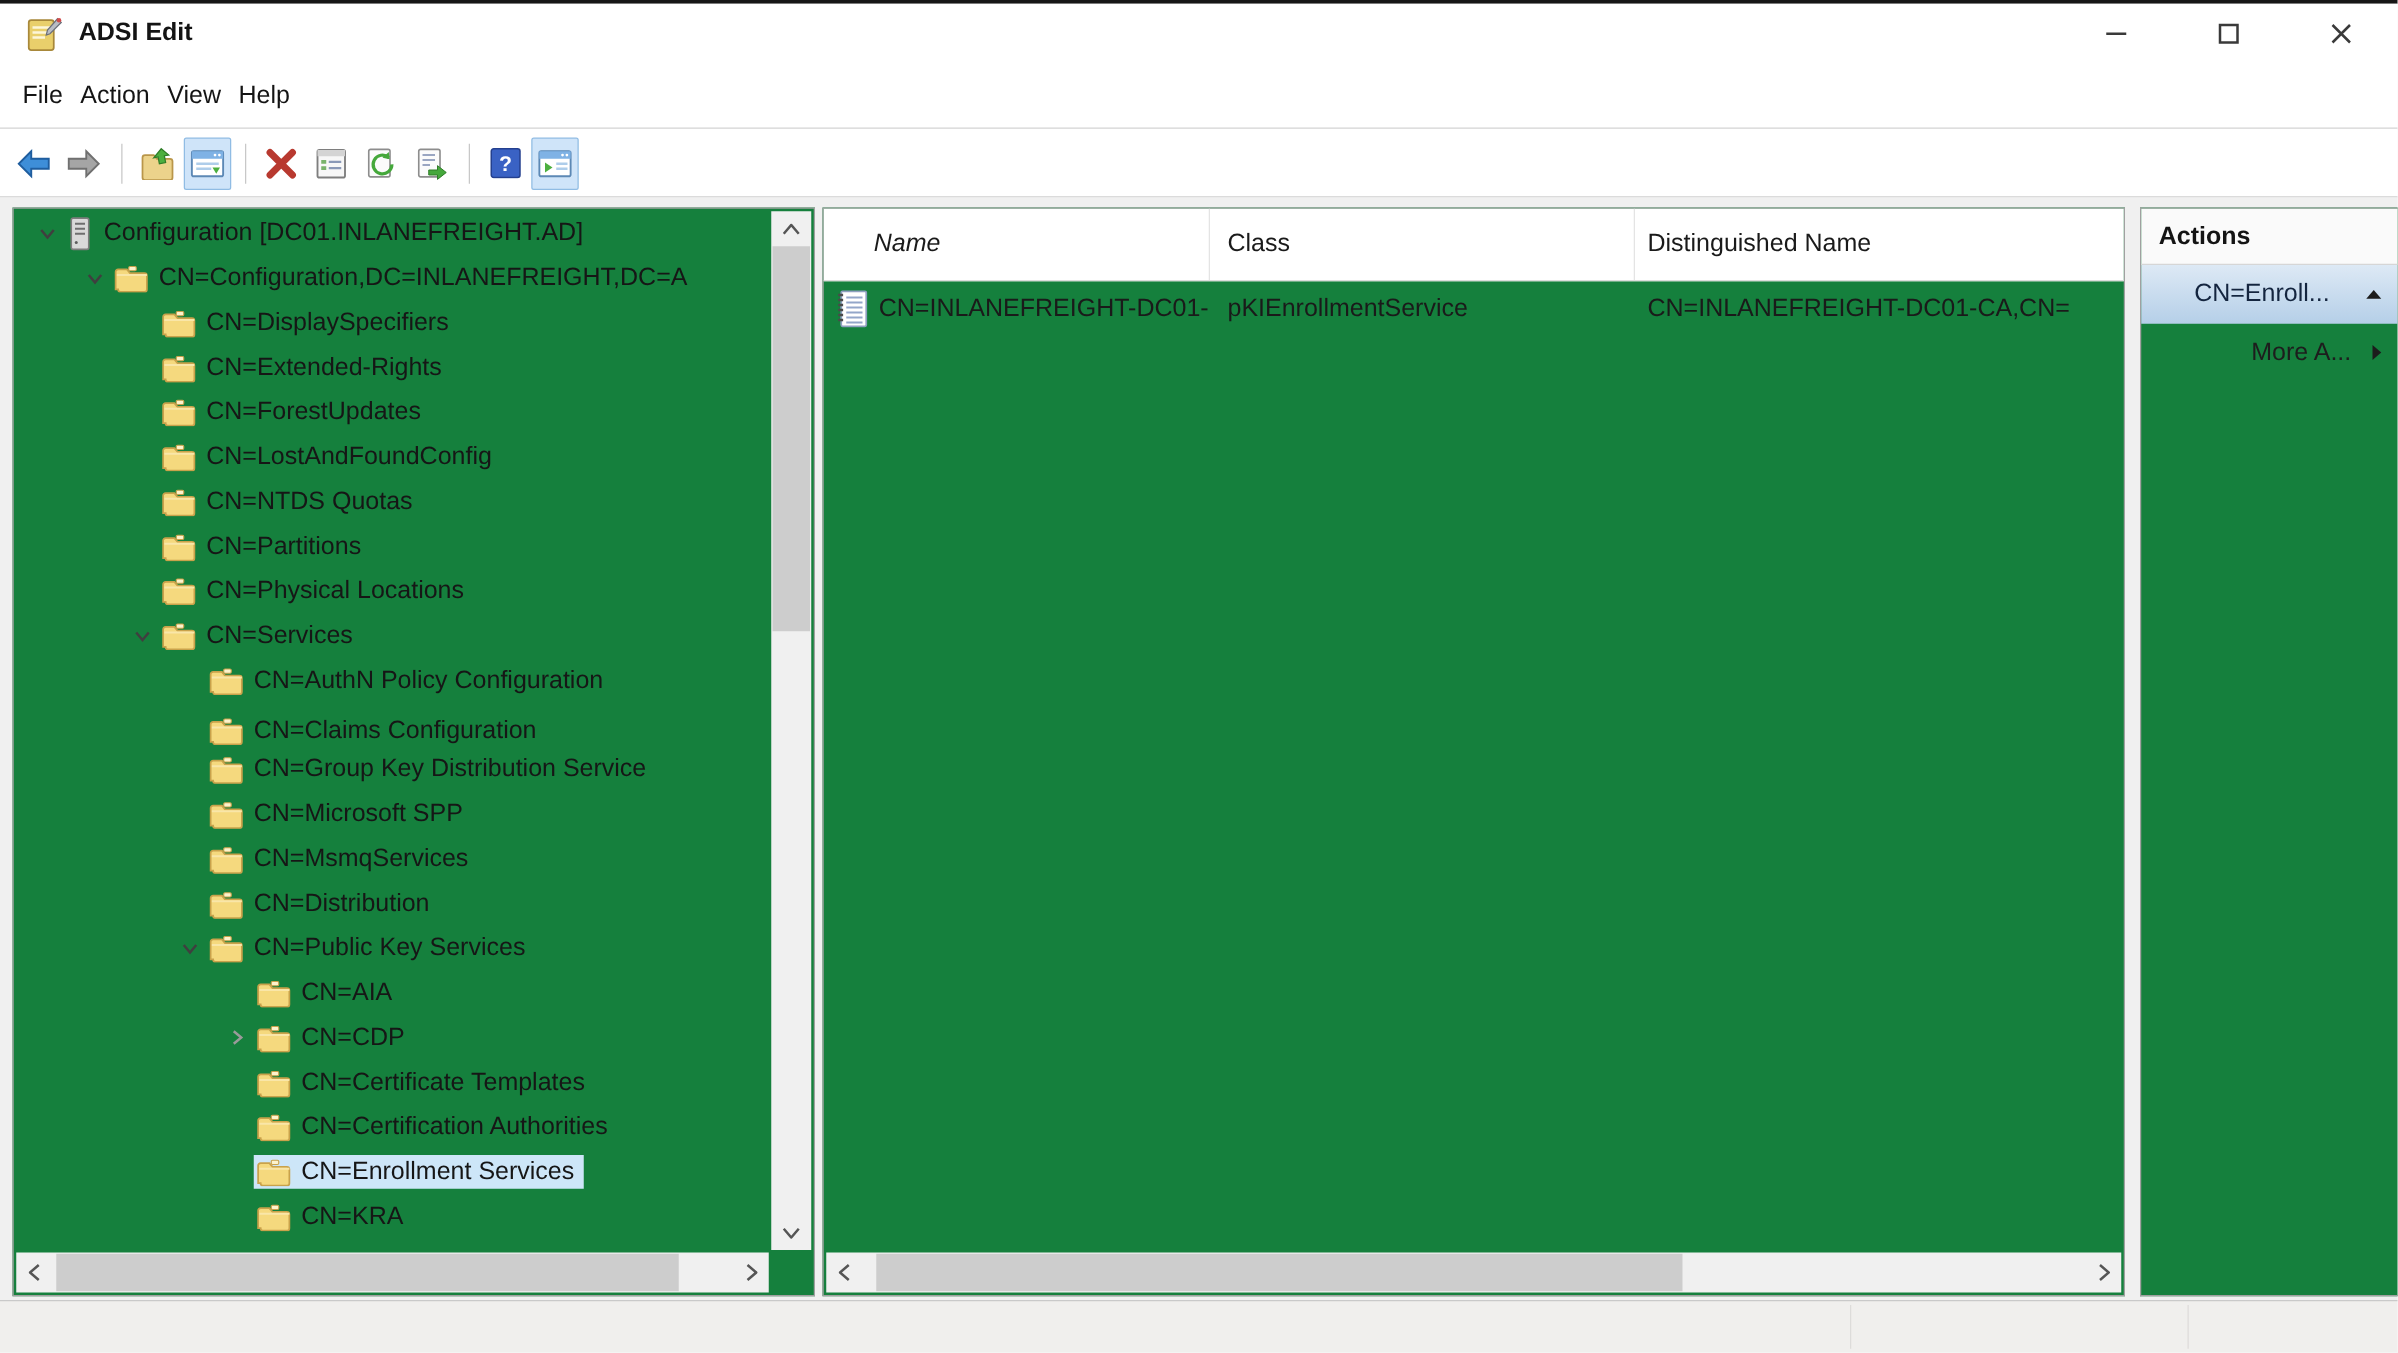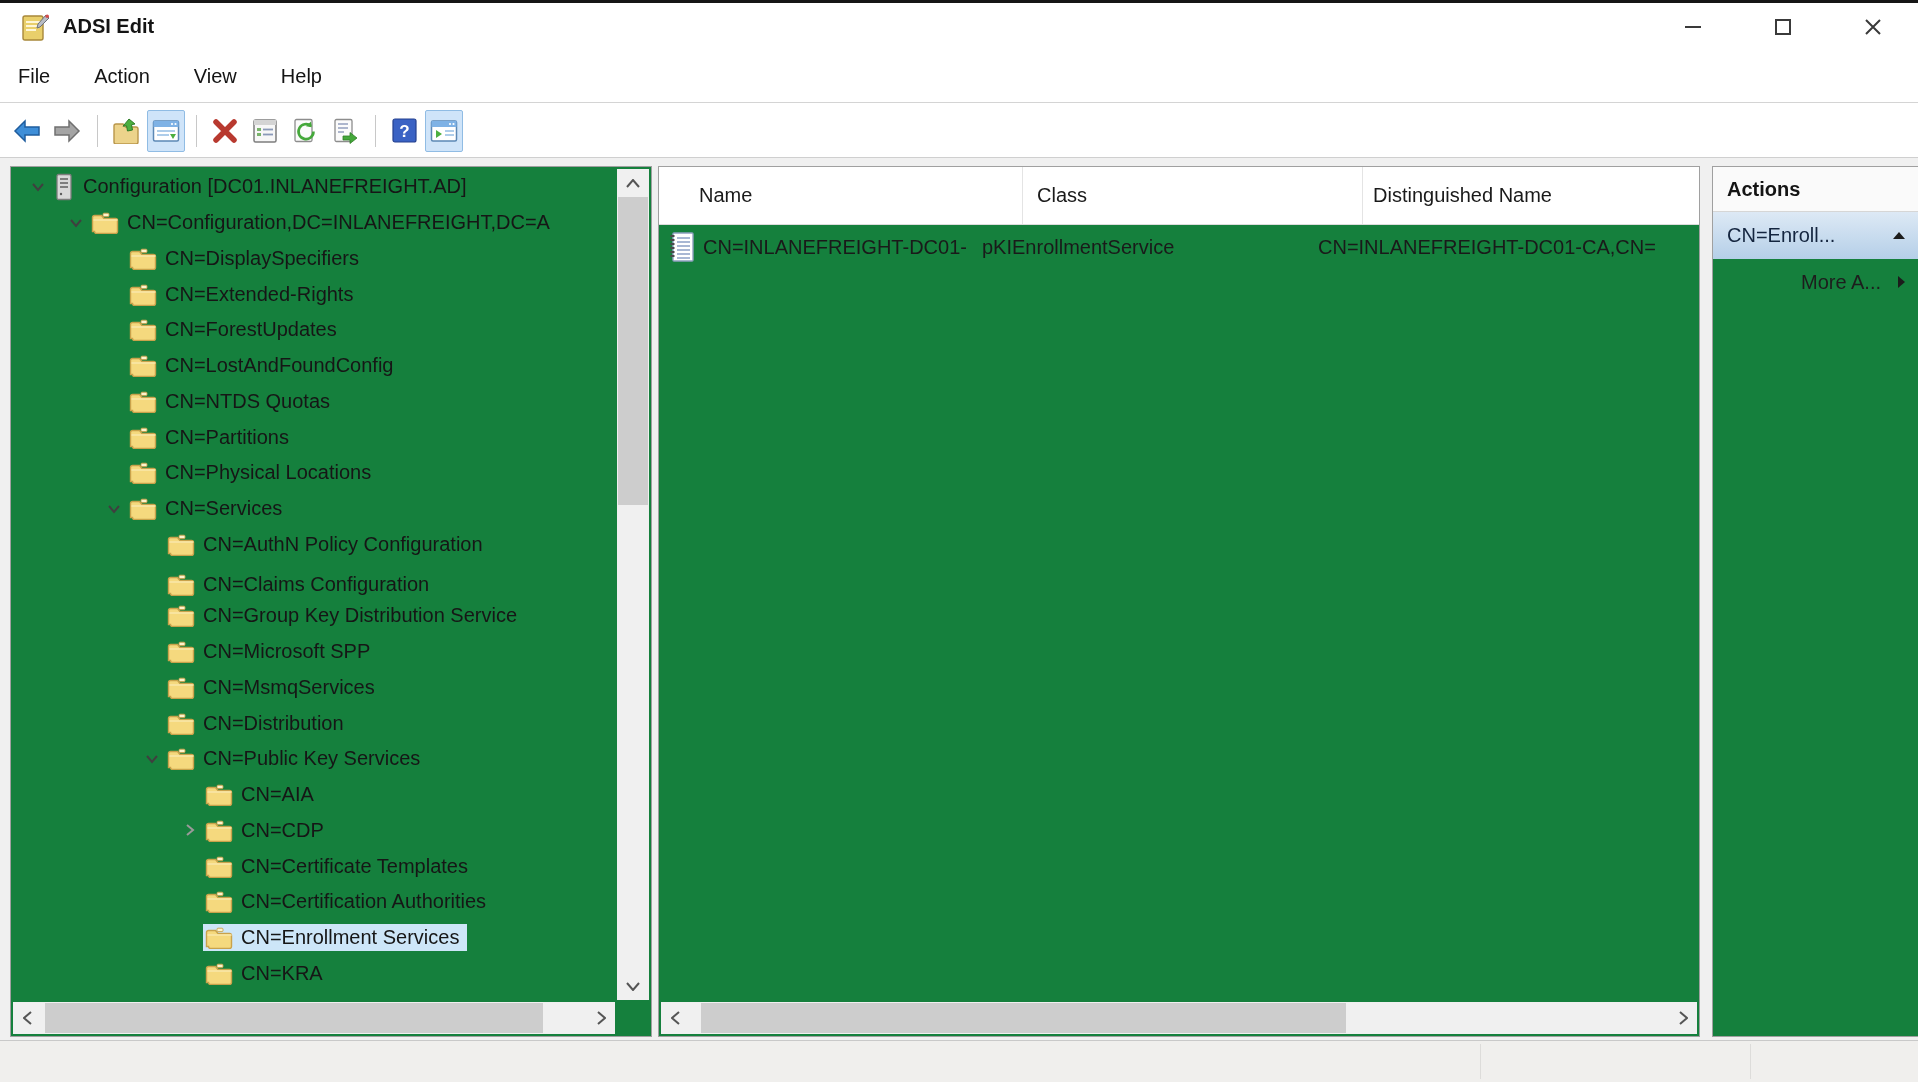--- a/index.html
+++ b/index.html
@@ -9,21 +9,21 @@
   }
   .top-border{position:absolute;top:0;left:0;right:0;height:3px;background:#161616;}
   
   .titlebar{position:absolute;top:3px;left:0;right:0;height:47px;background:#fff;display:flex;align-items:center;}
   .app-icon{margin-left:20px;display:flex;}
   .title-text{margin-left:13px;font-weight:700;color:#141414;}
   .winbtns{position:absolute;right:0;top:0;height:47px;display:flex;}
   .winbtn{width:90px;height:100%;display:flex;align-items:center;justify-content:center;}
   
   .menubar{position:absolute;top:50px;left:0;right:0;height:53px;background:#fff;
-    border-bottom:1px solid #d4d4d4;display:flex;align-items:center;padding-left:18px;gap:44px;box-sizing:border-box;}
+    border-bottom:1px solid #d4d4d4;display:flex;align-items:center;padding-left:18px;gap:14px;box-sizing:border-box;}
   .menu-item{color:#141414;}
   
   .toolbar{position:absolute;top:104px;left:0;right:0;height:54px;background:#fff;
     border-bottom:1px solid #cfcfcf;display:flex;align-items:center;padding-left:8px;box-sizing:border-box;}
   .tbtn{width:36px;height:40px;display:flex;align-items:center;justify-content:center;margin-right:2px;
     border:1px solid transparent;border-radius:2px;}
   .tbtn.active{background:var(--toolbar-active-bg);border-color:var(--toolbar-active-border);}
   .tsep{width:1px;height:32px;background:#c8c8c8;margin:0 9px;}
   
   .content{position:absolute;top:158px;left:0;right:0;bottom:42px;background:#f0f0f0;}
@@ -49,33 +49,33 @@
   .tree-h{right:36px;}
   .list-h{right:2px;}
   .hscroll .sarr{top:0;height:100%;width:28px;}
   .hscroll .left{left:0}.hscroll .right{right:0}
   .hthumb{position:absolute;top:1px;bottom:1px;background:#cdcdcd;}
   .tree-h .hthumb{left:32px;width:498px;}
   .list-h .hthumb{left:40px;width:645px;}
   
   .list-header{position:absolute;top:0;left:0;right:0;height:58px;display:flex;background:#fff;border-bottom:1px solid #dcdcdc;box-sizing:border-box;}
   .hcell{display:flex;align-items:center;border-right:1px solid #e4e4e4;box-sizing:border-box;color:#1a1a1a;}
-  .hcell.c-name{width:364px;padding-left:40px;}
+  .hcell.c-name{width:309px;padding-left:40px;font-style:italic;}
   .hcell.c-class{width:340px;padding-left:14px;}
   .hcell.c-dn{flex:1;padding-left:10px;border-right:none;}
   .list-row{position:absolute;top:60px;left:0;right:0;height:40px;display:flex;align-items:center;}
   .cell{display:flex;align-items:center;box-sizing:border-box;overflow:hidden;white-space:nowrap;}
   .cell.c-name{width:309px;padding-left:8px;gap:8px;}
   .cell.c-class{width:340px;padding-left:14px;}
   .cell.c-dn{flex:1;padding-left:10px;}
   
   .actions-header{height:44px;display:flex;align-items:center;padding-left:14px;font-weight:700;color:#141414;
     background:#fafafa;border-bottom:1px solid #d6d6d6;}
   .actions-item{height:47px;display:flex;align-items:center;padding:0 12px 0 14px;
-    background:linear-gradient(var(--actions-bar-top),var(--actions-bar-bottom));color:#14253f;}
+    background:linear-gradient(var(--actions-bar-top),var(--actions-bar-bottom));color:#14253f;text-align:center;}
   .actions-item .lbl{flex:1;}
   .actions-more{height:46px;display:flex;align-items:center;justify-content:flex-end;gap:16px;padding-right:12px;color:#1d1d1d;}
   
   .statusbar{position:absolute;bottom:0;left:0;right:0;height:42px;background:#f0efed;border-top:1px solid #c9c9c9;box-sizing:border-box;}
   .status-sep{position:absolute;top:3px;bottom:3px;width:1px;background:#dddcda;}
 </style>
 </head>
 <body>
 
 <div class="top-border"></div>

